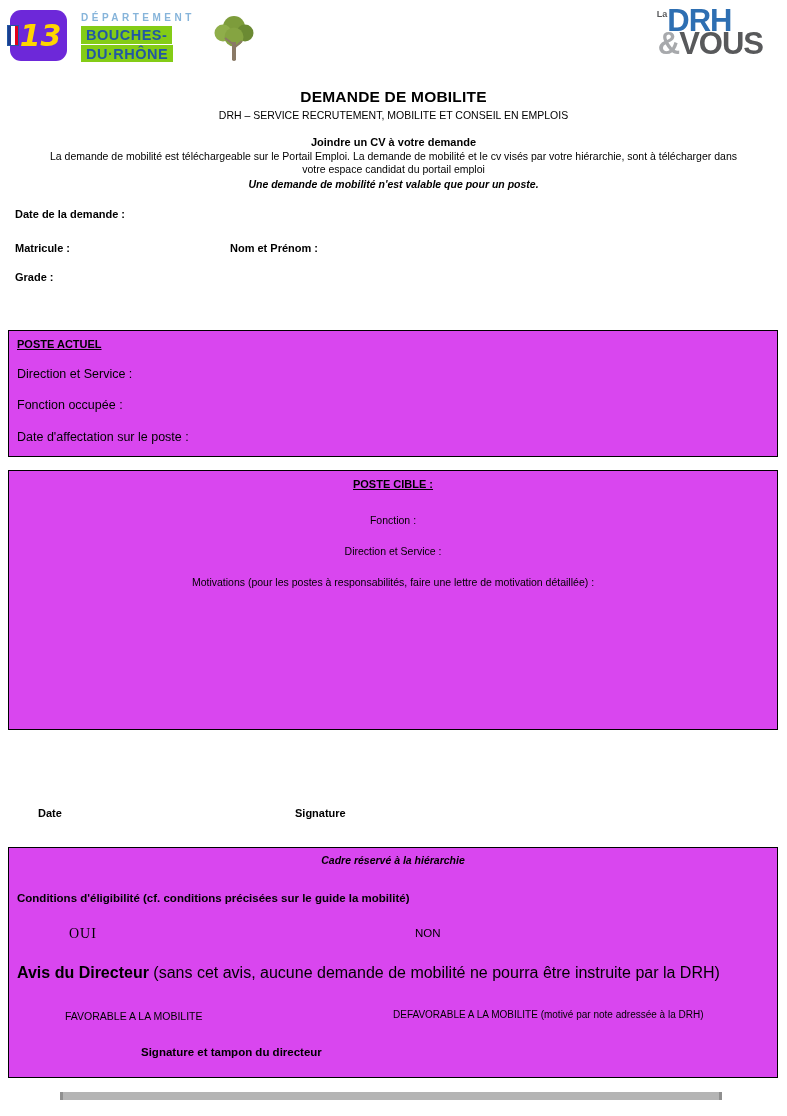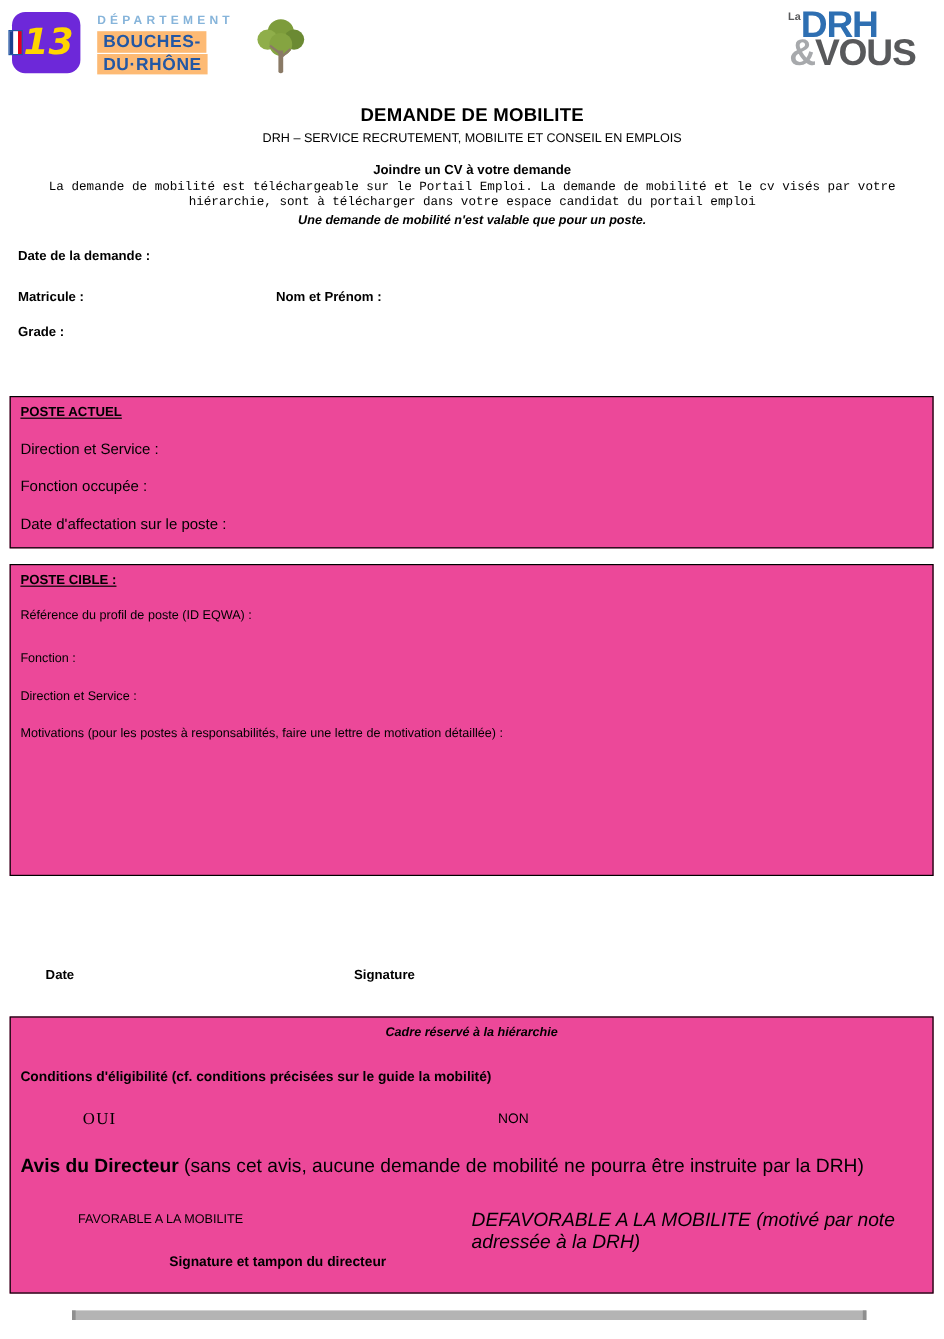--- a/index.html
+++ b/index.html
@@ -24,59 +24,59 @@
     font-family:"DejaVu Sans", sans-serif; transform:translateX(2px);
   }
   .flag { position:absolute; left:-3px; top:15px; display:flex; height:21px; width:12px; border:1px solid #2257a4; }
   .flag span { flex:1 1 auto; }
   .flag .f-b { background:#1b3e8f; } .flag .f-w { background:#ffffff; } .flag .f-r { background:#e2001a; }
 
   .dept-text { margin-left:14px; margin-top:2px; }
   .dept-departement { color:#86b4da; font-size:10px; letter-spacing:3.5px; font-weight:bold; margin-bottom:3px; }
   .chip-row { line-height:1; }
   .chip {
-    display:inline-block; background:#fdba74; color:#2257a4; font-weight:bold;
+    display:inline-block; background:#84cc16; color:#2257a4; font-weight:bold;
     font-size:14.5px; padding:2px 5px 1px 5px; letter-spacing:0.5px;
   }
   .chip-row + .chip-row { margin-top:1px; }
 
   .tree { margin-left:16px; margin-top:2px; }
 
   .drh-logo { position:absolute; right:24px; top:6px; text-align:left; line-height:0.95; }
   .drh-la { font-size:9px; color:#58595b; font-weight:bold; vertical-align:14px; }
   .drh-drh { font-size:31px; color:#2e6fb2; font-weight:bold; letter-spacing:-1px; }
   .drh-line2 { margin-top:-6px; margin-left:1px; }
   .drh-amp { font-size:31px; color:#a7a9ac; font-weight:bold; letter-spacing:-1px; }
   .drh-vous { font-size:31px; color:#58595b; font-weight:bold; letter-spacing:-1px; }
 
   
   .title-block { position:absolute; top:88px; left:0; right:0; text-align:center; }
   .main-title { font-size:15.5px; font-weight:bold; letter-spacing:0.2px; }
   .subtitle { font-size:10.5px; margin-top:3px; }
   .cv-note { font-size:11px; font-weight:bold; margin-top:15px;text-align:center; }
-  .download-note { font-size:10.5px; margin:2px auto 0 auto; width:712px; line-height:1.25;font-family:Liberation Mono, monospace; }
+  .download-note { font-size:10.5px; margin:2px auto 0 auto; width:712px; line-height:1.25; }
   .validity-note { font-size:10.5px; font-weight:bold; font-style:italic; margin-top:2px; }
 
   
   .fields { position:absolute; top:208px; left:15px; right:15px; font-size:11px; }
   .f-row { font-weight:bold; }
   .f-row-2 { margin-top:22px; }
   .f-row-3 { margin-top:17px; }
   .f-row-4 { margin-top:19px; }
   .f-matricule { display:inline-block; width:215px; }
   .normal { font-weight:normal; }
 
   
-  .box { position:absolute; left:8px; width:770px; border:1px solid #000; background:#ec4899; padding:7px 8px; }
+  .box { position:absolute; left:8px; width:770px; border:1px solid #000; background:#d946ef; padding:7px 8px; }
   .box-title { font-size:11px; font-weight:bold; text-decoration:underline; }
   .box-actuel { top:330px; height:127px; }
   .box-actuel .line { font-size:12.5px; }
   .ba-1 { margin-top:17px; } .ba-2 { margin-top:17px; } .ba-3 { margin-top:18px; }
 
-  .box-cible { top:470px; height:260px; }
+  .box-cible { top:470px; height:260px;text-align:center; }
   .box-cible .line { font-size:10.5px; }
   .bc-1 { margin-top:17px; } .bc-2 { margin-top:24px; } .bc-3 { margin-top:19px; } .bc-4 { margin-top:19px; }
 
   
   .sig-row { position:absolute; top:807px; left:0; right:0; font-size:11px; font-weight:bold; }
   .sig-date { position:absolute; left:38px; }
   .sig-signature { position:absolute; left:295px; }
 
   
   .box-hier { top:847px; height:231px; padding:6px 8px; }
@@ -85,21 +85,21 @@
   .hier-ouinon { position:relative; margin-top:22px; height:16px; }
   .hier-oui {
     position:absolute; left:52px; top:0;
     font-family:"Liberation Serif", serif; font-size:14px; letter-spacing:1px;
   }
   .hier-non { position:absolute; left:398px; top:1px; font-size:11.5px; }
   .hier-avis { margin-top:22px; font-size:16px; }
   .hier-avis .bold { font-weight:bold; }
   .hier-favrow { position:relative; margin-top:27px; height:14px; }
   .hier-fav { position:absolute; left:48px; top:1px; font-size:10.5px; }
-  .hier-defav { position:absolute; left:376px; top:0; font-size:16px;font-style:italic; }
+  .hier-defav { position:absolute; left:376px; top:0; font-size:10px; }
   .hier-tampon { margin-top:23px; margin-left:124px; font-size:11.5px; font-weight:bold; }
 
   
   .page-break-bar {
     position:absolute; top:1092px; left:60px; width:662px; height:8px;
     background:#b4b4b4; border-left:3px solid #8f8f8f; border-right:3px solid #8f8f8f;
   }
 </style>
 </head>
 <body>
@@ -160,21 +160,20 @@
 
   <div class="box box-actuel">
     <div class="box-title">POSTE ACTUEL</div>
     <div class="line ba-1">Direction et Service :</div>
     <div class="line ba-2">Fonction occupée :</div>
     <div class="line ba-3">Date d'affectation sur le poste :</div>
   </div>
 
   <div class="box box-cible">
     <div class="box-title">POSTE CIBLE :</div>
-    <div class="line bc-1">Référence du profil de poste (ID EQWA) :</div>
     <div class="line bc-2">Fonction :</div>
     <div class="line bc-3">Direction et Service :</div>
     <div class="line bc-4">Motivations (pour les postes à responsabilités, faire une lettre de motivation détaillée) :</div>
   </div>
 
   <div class="sig-row">
     <span class="sig-date">Date</span>
     <span class="sig-signature">Signature</span>
   </div>
 

